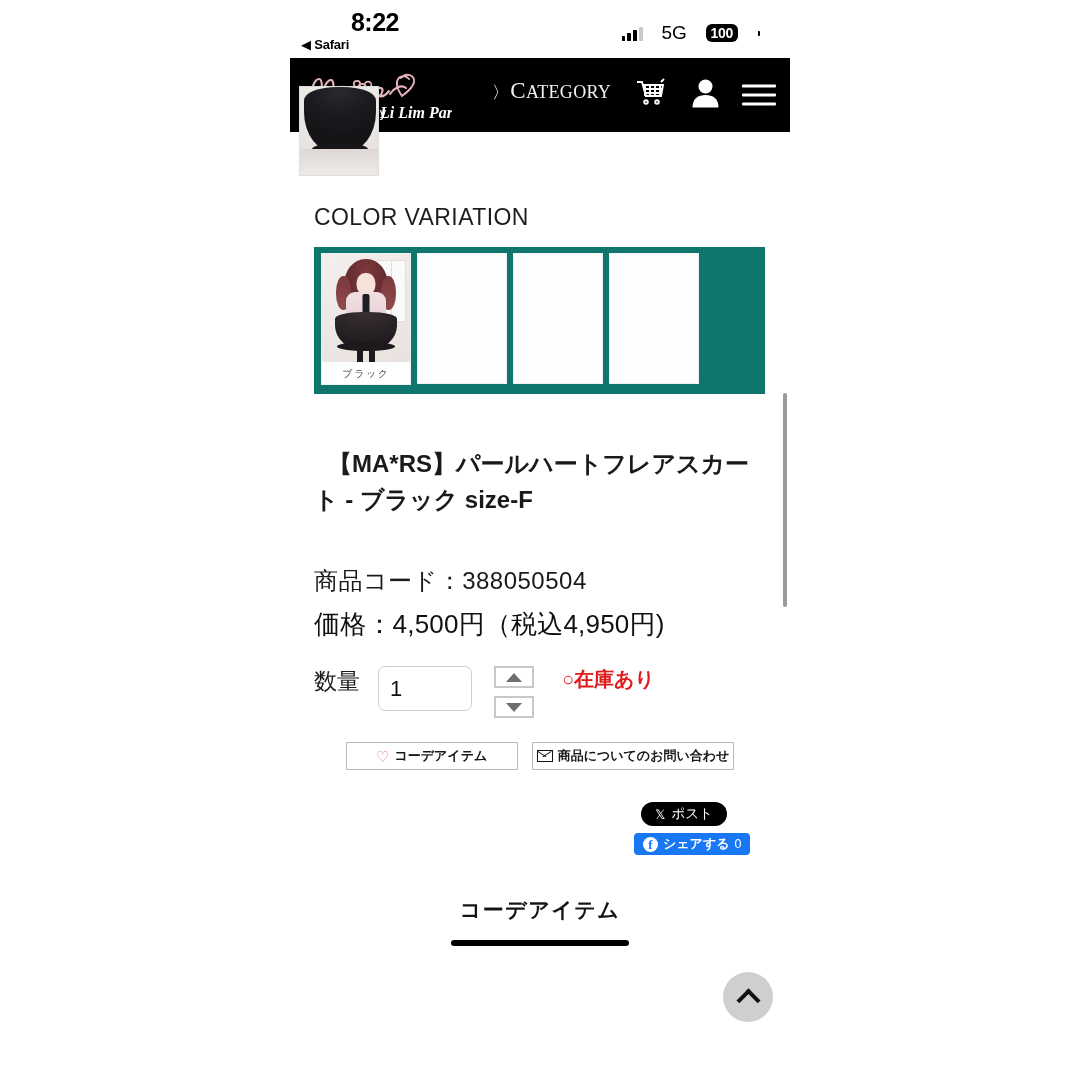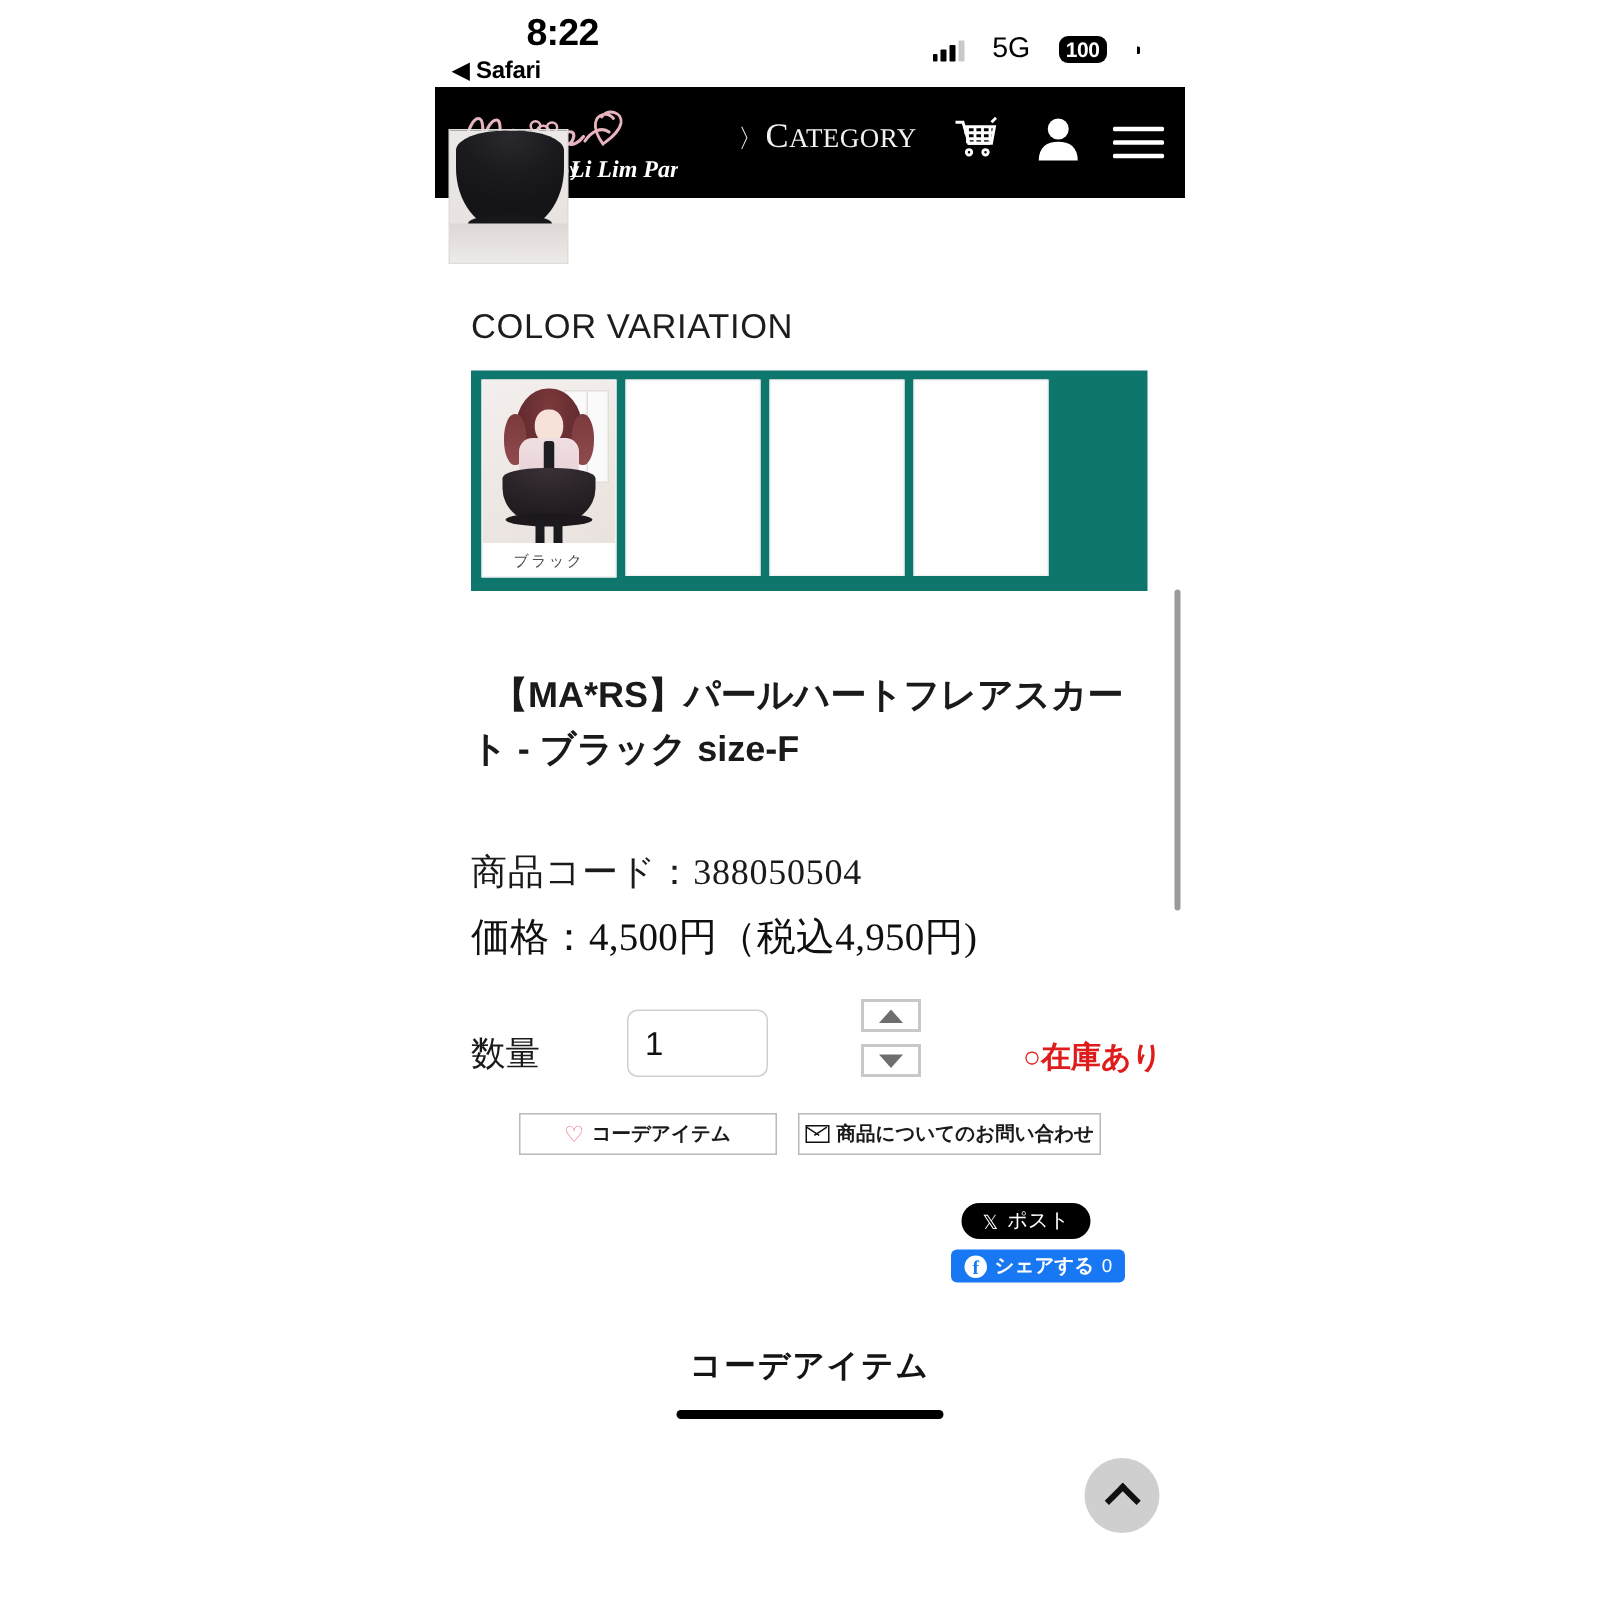--- a/index.html
+++ b/index.html
@@ -12,21 +12,21 @@
   #root { position: relative; width: 1080px; height: 960px; background: #fff; }
 
   
   .statusbar { position: absolute; top: 0; left: 0; width: 1080px; height: 58px; }
   .sb-time {
     position: absolute; left: 340px; top: 8px; width: 70px; text-align: center;
     font-size: 25px; font-weight: bold; color: #000; letter-spacing: -0.5px;
   }
   .sb-back {
     position: absolute; left: 301px; top: 37px;
-    font-size: 16px; font-weight: 600; color: #000; letter-spacing: -0.2px;
+    font-size: 13px; font-weight: 600; color: #000; letter-spacing: -0.2px;
     white-space: nowrap;
     text-align: center;
   }
   .sb-right { position: absolute; right: 320px; top: 22px; display: flex; align-items: center; gap: 19px; }
   .sig { display: flex; align-items: flex-end; gap: 2.2px; height: 15px; }
   .sig i { display: block; width: 3.6px; background: #000; border-radius: 0.6px; }
   .sig i:nth-child(1) { height: 5px; }
   .sig i:nth-child(2) { height: 8px; }
   .sig i:nth-child(3) { height: 11px; }
   .sig i:nth-child(4) { height: 14px; background: #c9c9c9; }
@@ -146,26 +146,26 @@
   .v-pink .m-hem { position: absolute; left: 50%; transform: translateX(-50%); top: 88px;
     width: 58px; height: 9px; background: #c4abb0; border-radius: 50%; }
   .v-pink .m-legs { top: 92px; }
   .v-pink .m-legs i { background: #f2efec; }
 
   
   .prod-title {
     margin: 52px 24px 0 24px; font-size: 24px; line-height: 1.48; color: #1a1a1a;
     text-indent: 14px; font-family: "Liberation Sans", "DejaVu Sans", sans-serif;
   }
-  .prod-meta { margin: 48px 0 12px 24px; font-family: Liberation Serif, serif; }
+  .prod-meta { margin: 48px 0 12px 24px; font-family: Liberation Sans, sans-serif; }
   .prod-code { font-size: 24px; color: #1a1a1a; letter-spacing: 0.5px; }
   .prod-price { font-size: 26px; color: #101010; margin-top: 10px; letter-spacing: 0.2px; }
 
   
-  .qty-row { display: flex; align-items: flex-end; margin: 24px 0 0 24px; gap: 40px; }
+  .qty-row { display: flex; align-items: flex-start; margin: 24px 0 0 24px; }
   .qty-label { font-size: 23px; color: #1a1a1a; font-family: "Liberation Serif","DejaVu Serif",serif; }
   .qty-input {
     margin-left: 18px; width: 94px; height: 45px; border: 1px solid #cfcfcf; border-radius: 7px;
     background: #fff; font-size: 22px; color: #111; padding: 0 11px;
     font-family: "Liberation Sans", sans-serif;
   }
   .steppers { margin-left: 22px; display: flex; flex-direction: column; gap: 8px; }
   .step {
     width: 40px; height: 22px; border: 2px solid #c8c8c8; background: #fff;
     display: flex; align-items: center; justify-content: center; cursor: pointer;

